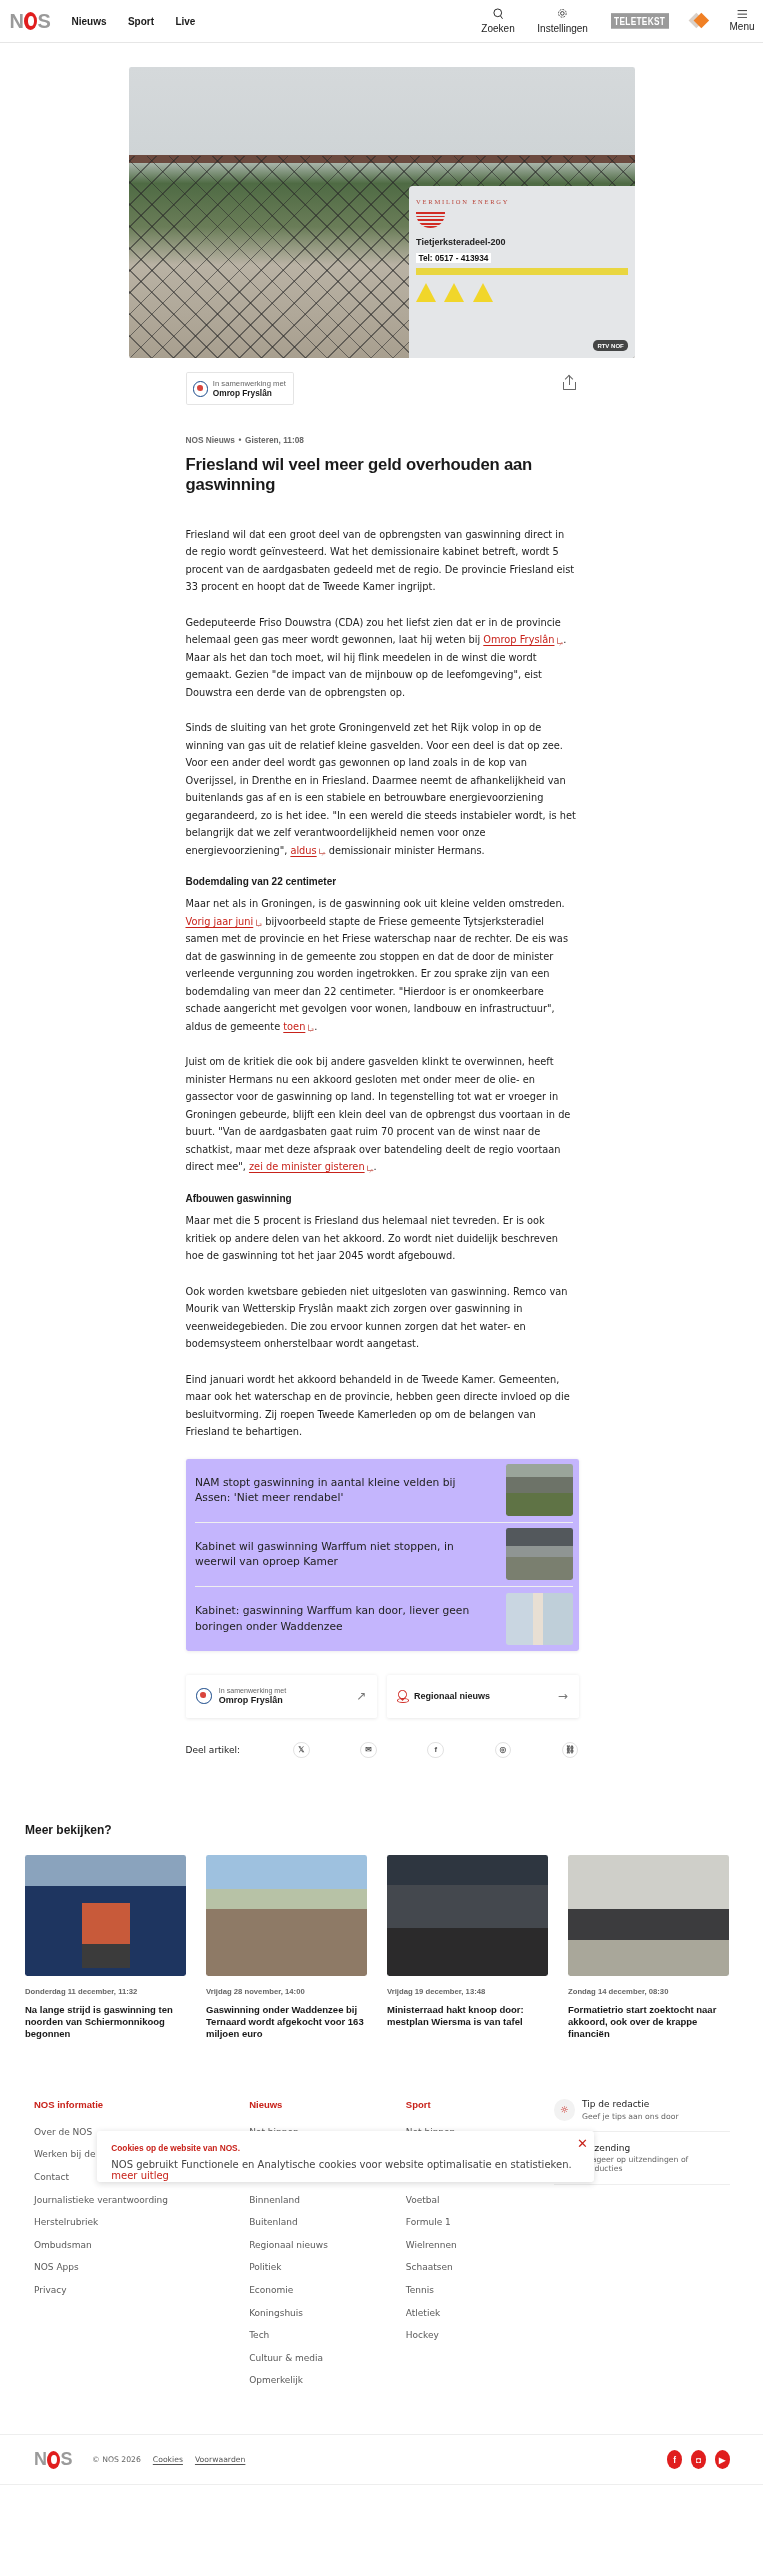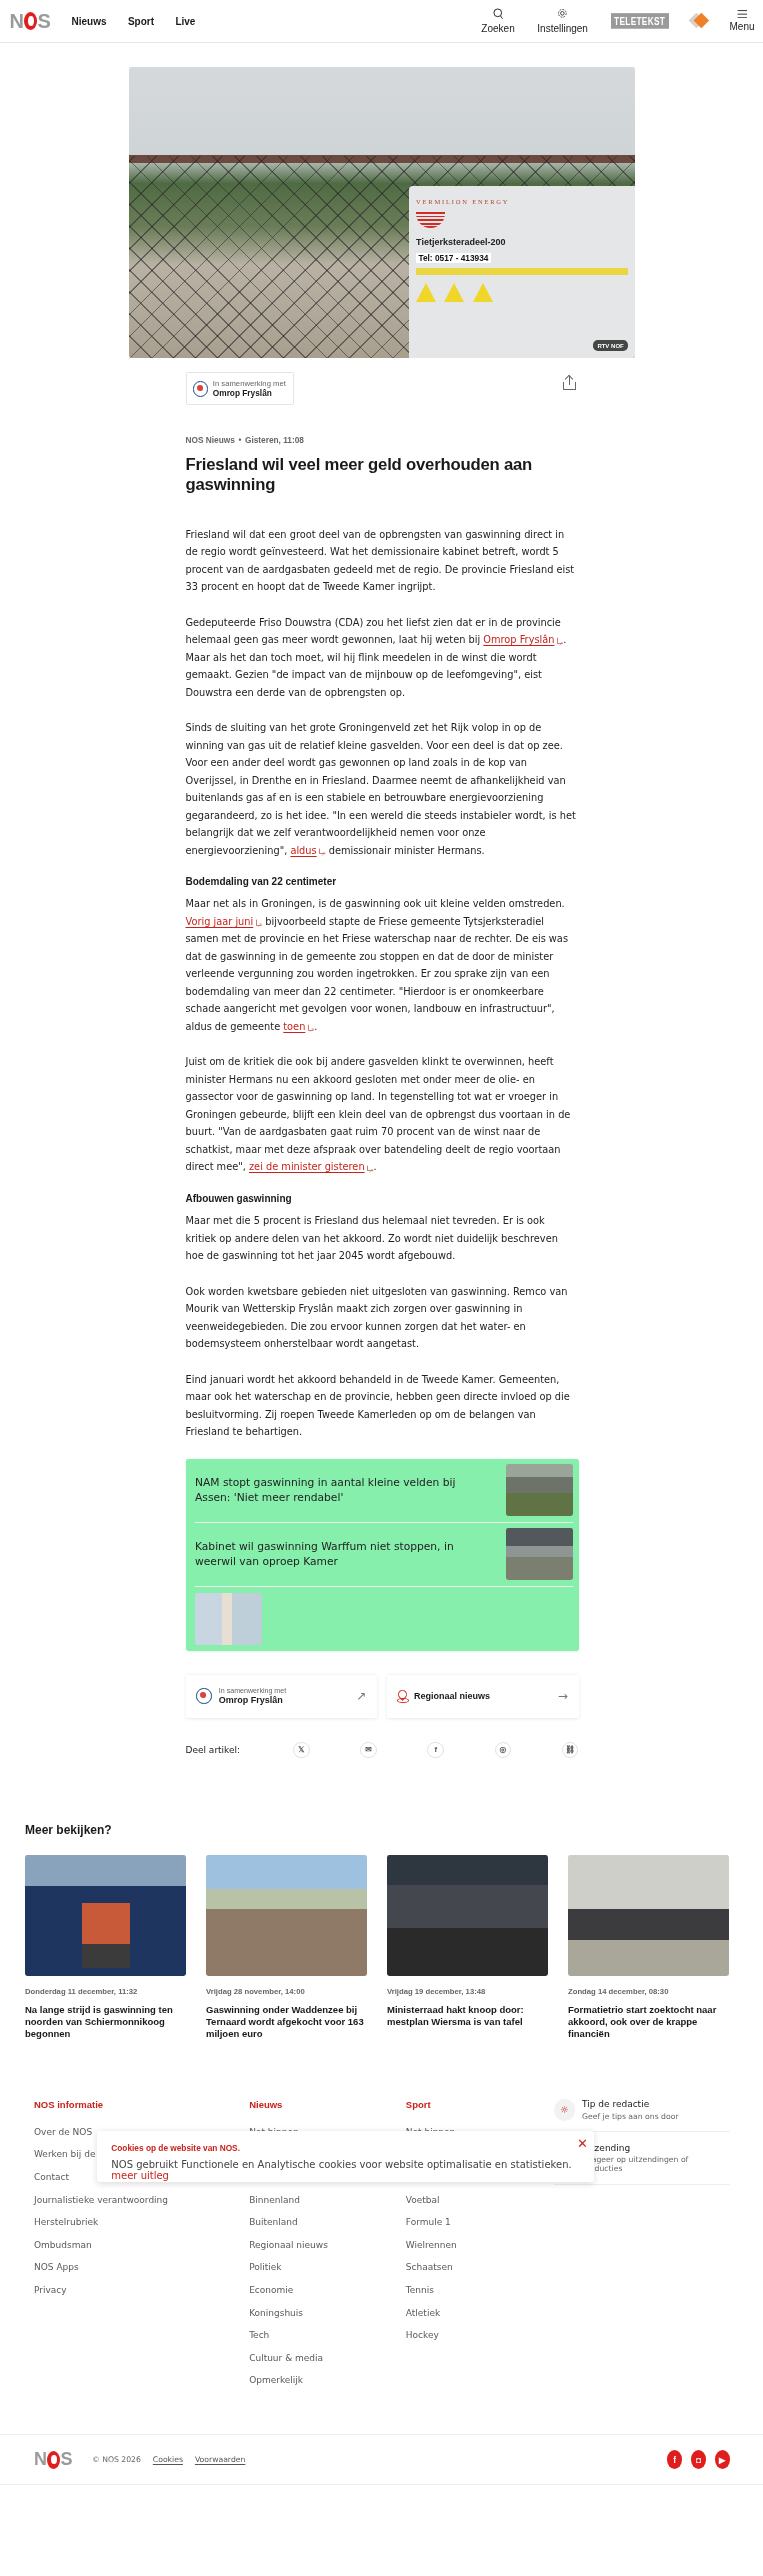--- a/index.html
+++ b/index.html
@@ -51,21 +51,21 @@
   .meta { font-family: "Liberation Sans", sans-serif; font-weight: 700; font-size: 8.3px; color: #666; margin-top: 30px; }
   .meta .dot { margin: 0 3.6px; }
   h1.title { font-family: "Liberation Sans", sans-serif; font-weight: 700; font-size: 16.7px; line-height: 20px; color: #1a1a1a; margin-top: 9.5px; letter-spacing: -0.2px; }
   .body { margin-top: 31px; }
   .body p { font-size: 9.8px; line-height: 17.5px; color: #222; margin-bottom: 18px; }
   .body h2 { font-family: "Liberation Sans", sans-serif; font-weight: 700; font-size: 10px; color: #1a1a1a; margin: -1.2px 0 8.3px; }
   .body .lnk { color: #c8221a; text-decoration: underline; text-decoration-color: #c8221a; text-underline-offset: 2.4px; }
   .ext { display: inline-block; width: 6.5px; height: 6.5px; border: 0.9px solid #d27a73; border-radius: 1.2px; position: relative; margin-left: 2.4px; vertical-align: -0.6px; border-top-color: transparent; border-right-color: transparent; }
   .ext::after { content: "↗"; position: absolute; left: 0.6px; top: -3.6px; font-size: 6px; color: #d27a73; }
 
-  .related { margin-top: 2.4px; border-radius: 2.4px; box-shadow: 0 0.6px 3.6px rgba(0,0,0,0.08); background: #86efac; padding: 0 6px 0 9.5px; }
+  .related { margin-top: 2.4px; border-radius: 2.4px; box-shadow: 0 0.6px 3.6px rgba(0,0,0,0.08); background: #c4b5fd; padding: 0 6px 0 9.5px; }
   .related .row { display: flex; align-items: center; justify-content: space-between; padding: 6px 0 6px 0; border-bottom: 0.6px solid #efefef; height: 64px; }
   .related .row:last-child { border-bottom: none; }
   .related .row span { font-size: 10.7px; line-height: 15.5px; color: #222; max-width: 297px; }
   .related .thumb { width: 67px; height: 52px; border-radius: 2.4px; flex: none; }
   .t1 { background: linear-gradient(180deg, #9aa59a 0 25%, #6d7368 25% 55%, #5f7345 55% 100%); }
   .t2 { background: linear-gradient(180deg, #53585c 0 35%, #8f9593 35% 55%, #7a7f6f 55% 100%); }
   .t3 { background: linear-gradient(90deg, #c9d6e1 0 40%, #e8dfd3 40% 55%, #bfcfd9 55% 100%); }
 
   .cards2 { display: flex; gap: 9.5px; margin-top: 24px; }
   .card2 { flex: 1; height: 43px; border-radius: 1.8px; box-shadow: 0 0.6px 3.6px rgba(0,0,0,0.09); display: flex; align-items: center; padding: 0 10.7px 0 10.7px; gap: 7.1px; }
@@ -217,20 +217,21 @@
   <div class="related">
     <a class="row">
         <span>NAM stopt gaswinning in aantal kleine velden bij Assen: 'Niet meer rendabel'</span>
         <div class="thumb t1"></div>
       </a>
     <a class="row">
         <span>Kabinet wil gaswinning Warffum niet stoppen, in weerwil van oproep Kamer</span>
         <div class="thumb t2"></div>
       </a>
     <a class="row">
+        <span>Kabinet: gaswinning Warffum kan door, liever geen boringen onder Waddenzee</span>
         <div class="thumb t3"></div>
       </a>
   </div>
 
   <div class="cards2">
     <a class="card2">
       <span class="of-logo"></span>
       <span class="txt">
         <span class="small">In samenwerking met</span>
         <span class="big">Omrop Fryslân</span>

